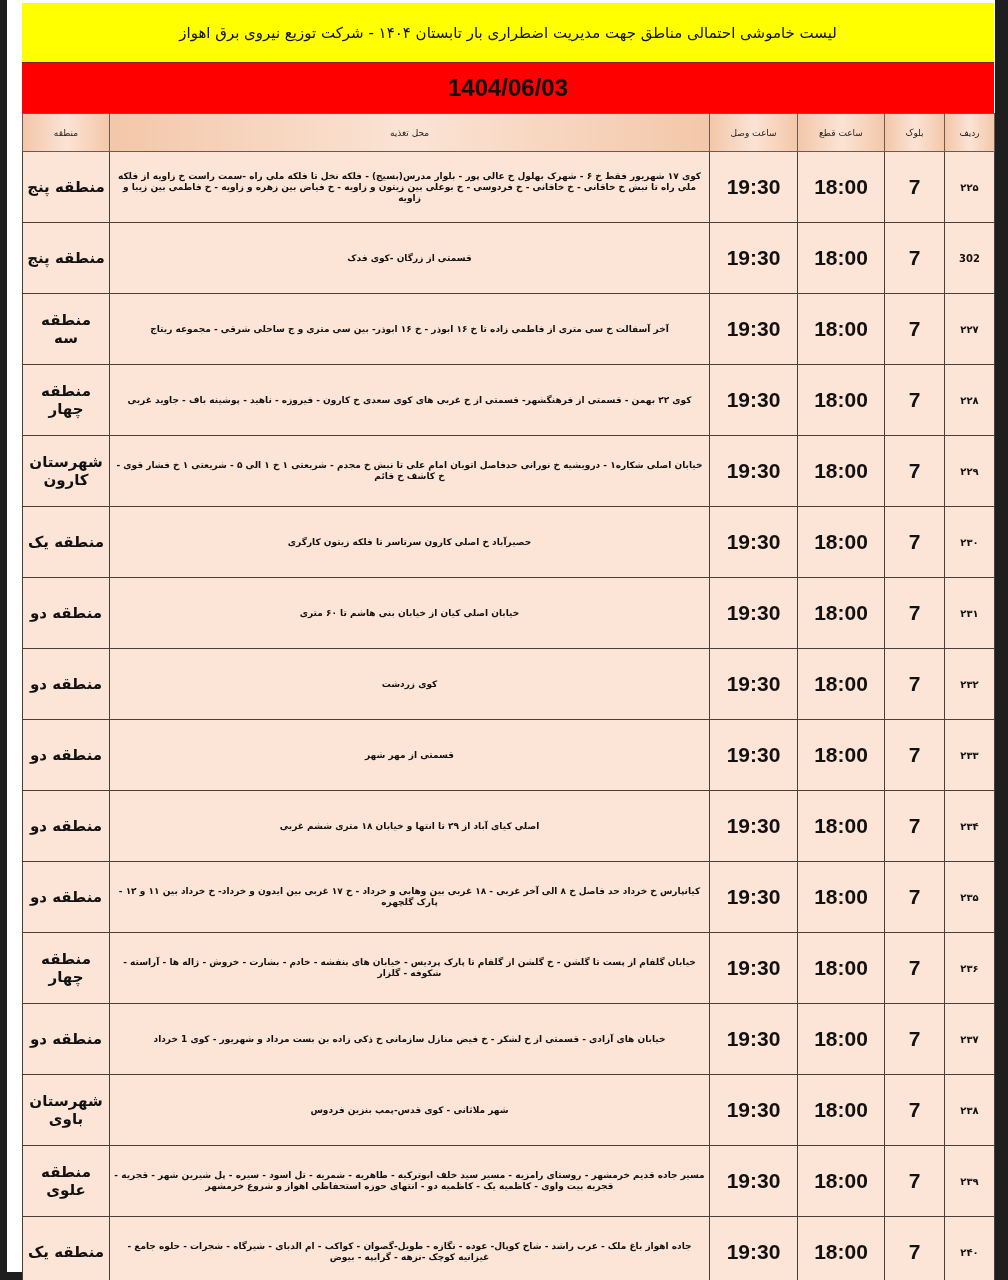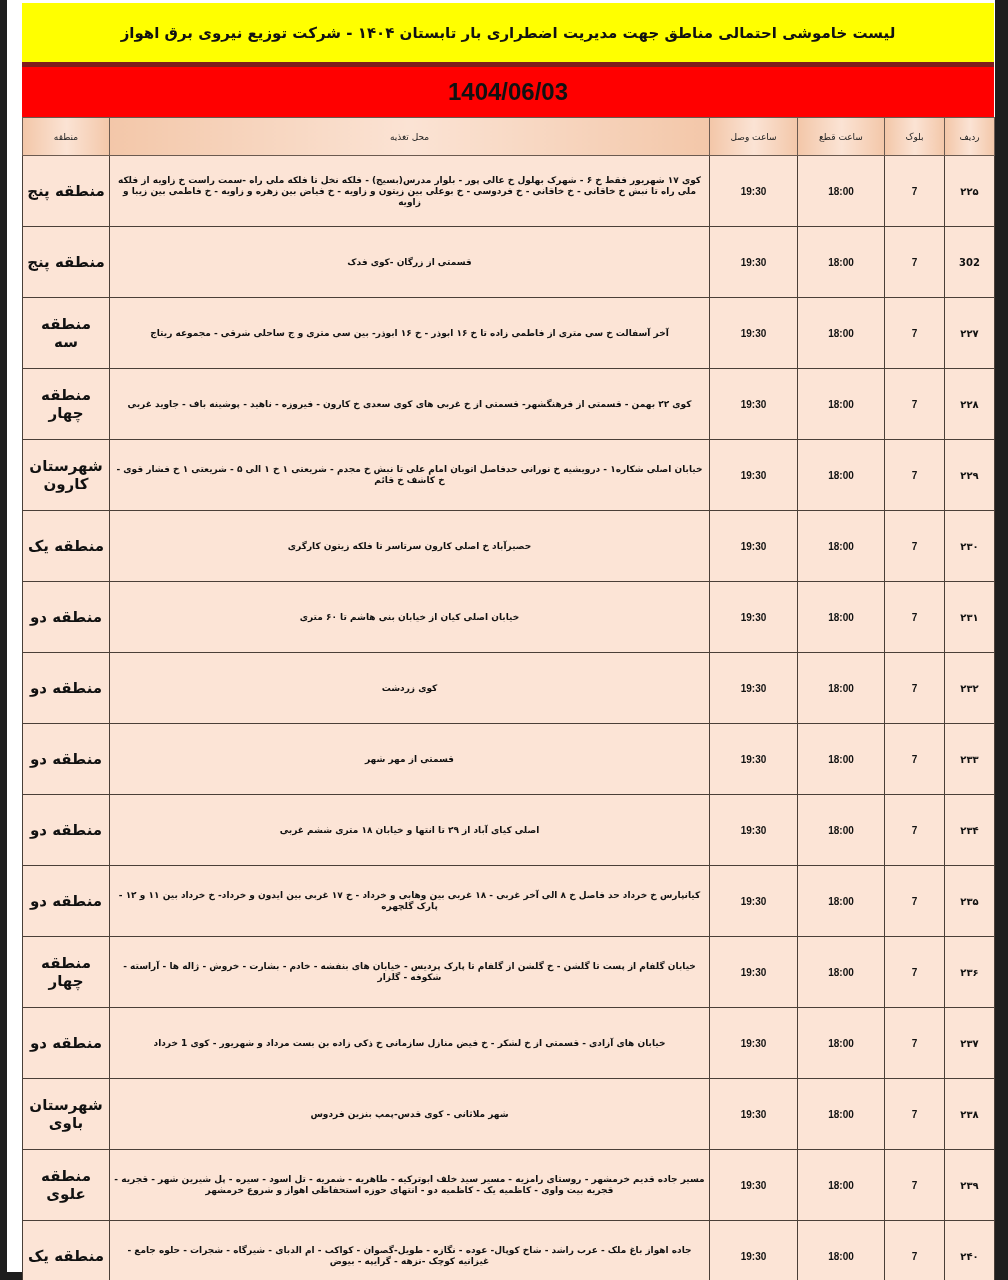--- a/index.html
+++ b/index.html
@@ -8,39 +8,39 @@
     font-family:"DejaVu Sans", sans-serif;
   }
   .panel {
     position:absolute; left:7px; top:0; width:988px; height:1272px; background:#ffffff;
   }
   .doc {
     position:absolute; left:15px; top:3px; width:972px;
   }
   .title-band {
     height:59px; background:#ffff00; display:flex; align-items:center; justify-content:center;
-    direction:rtl; font-weight:bold; font-size:15px; color:#111; border-bottom:5px solid #7f1d1d;text-align:right;
+    direction:rtl; font-weight:normal; font-size:15px; color:#111; border-bottom:1px solid #7f1d1d;text-align:right;
   }
   .date-band {
     height:50px; background:#ff0000; display:flex; align-items:center; justify-content:center;
     font-family:"Liberation Sans", sans-serif; font-weight:bold; font-size:24px; color:#111;
   }
   table {
     border-collapse:collapse; width:972px; table-layout:fixed; direction:rtl;
   }
   th {
     height:21px; font-size:9px; font-weight:normal; color:#222;
     background:linear-gradient(to right, #f3c7a9 0%, #fbe3d4 50%, #f3c7a9 100%);
     border:1px solid #6b5a50; padding:8px;
   }
   td {
     height:70px; background:#fce4d6; border:1px solid #4a3f38; text-align:center; vertical-align:middle;
     padding:0 4px; color:#111;
   }
-  td.num { font-family:"Liberation Sans", sans-serif; font-weight:bold; font-size:10px;text-align:center; }
+  td.num { font-family:"Liberation Sans", sans-serif; font-weight:bold; font-size:21px;text-align:center; }
   td.idx { font-size:10px; font-weight:bold; }
   td.addr { font-size:9px; font-weight:bold; line-height:11px; direction:rtl; }
   td.region { font-size:15px; font-weight:bold; direction:rtl; }
 </style>
 </head>
 <body>
 
 <div class="panel">
   <div class="doc">
     <div class="title-band">

